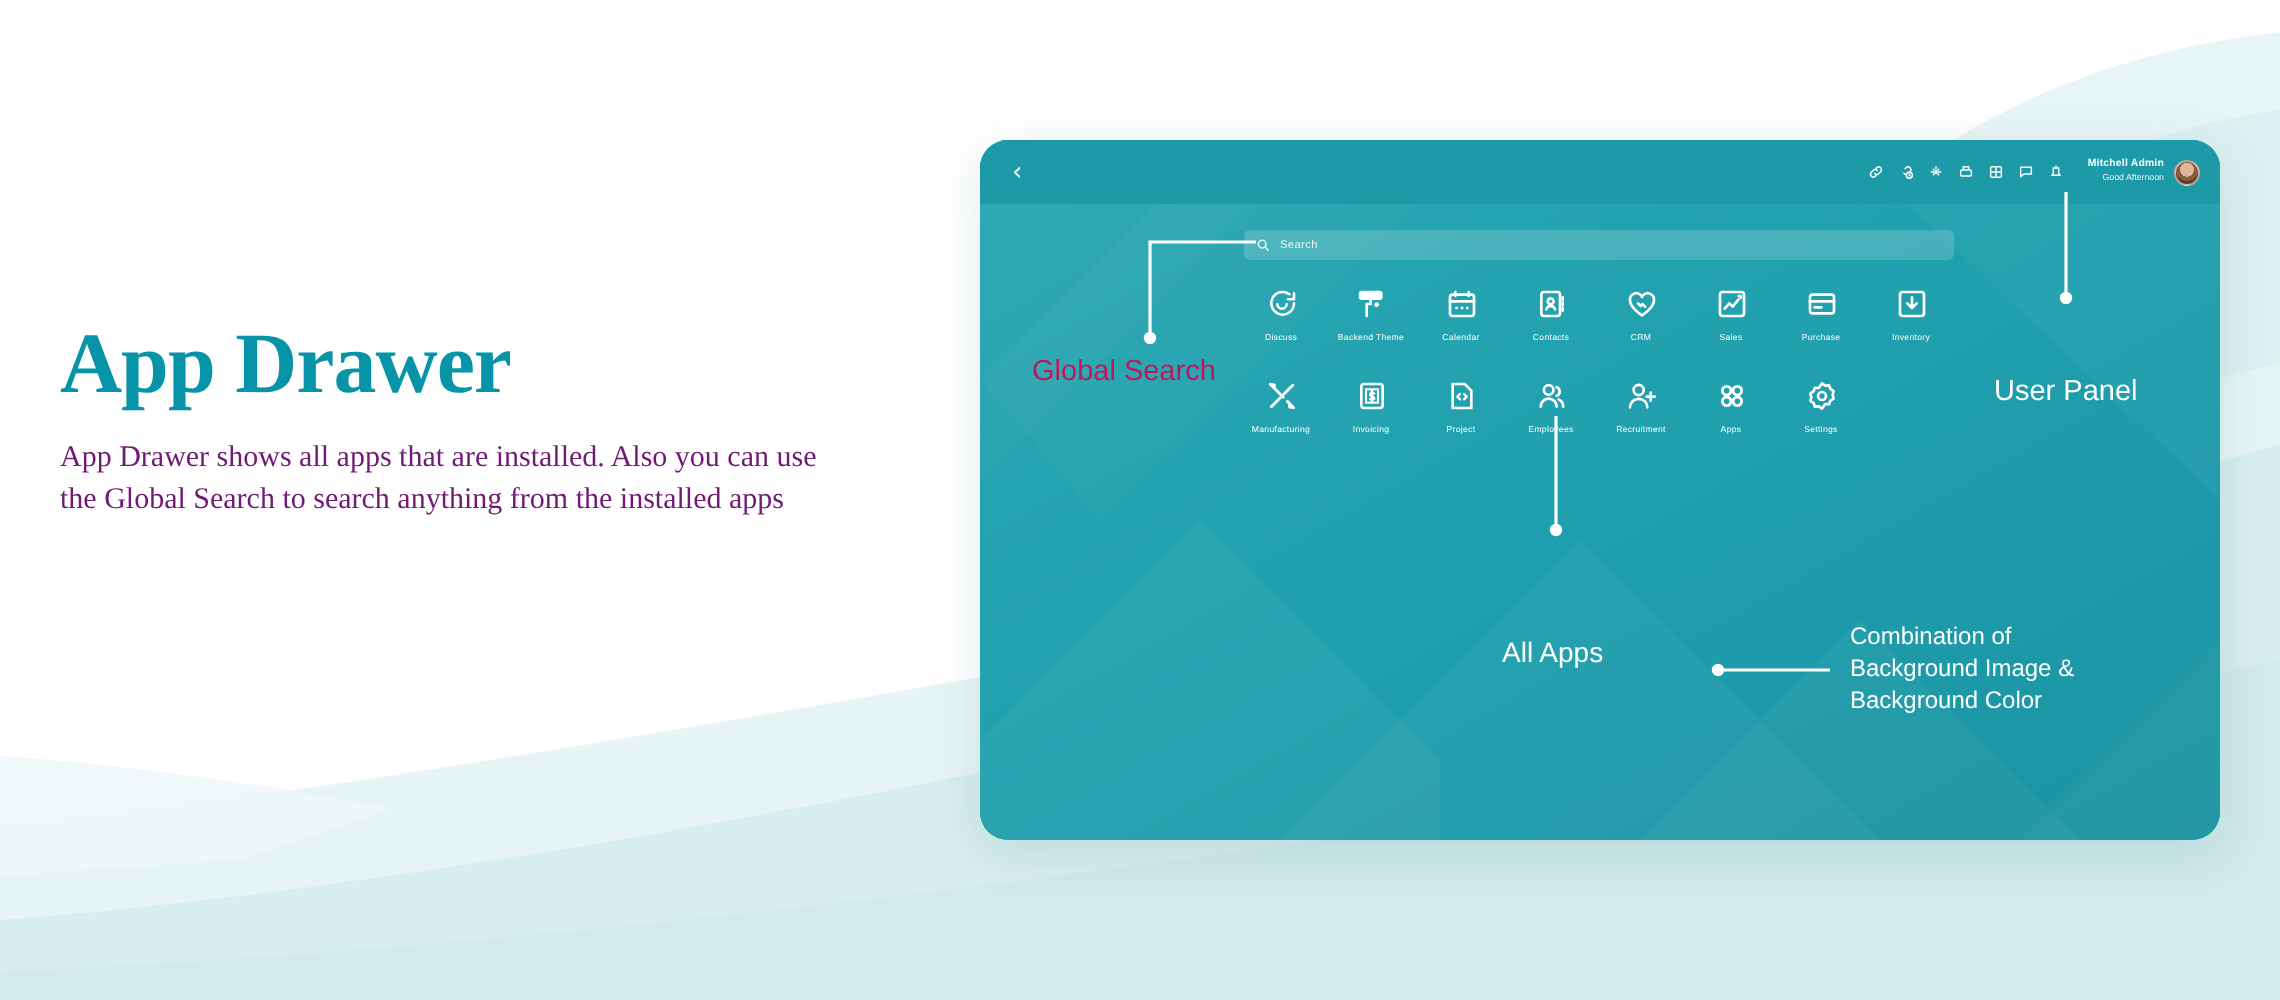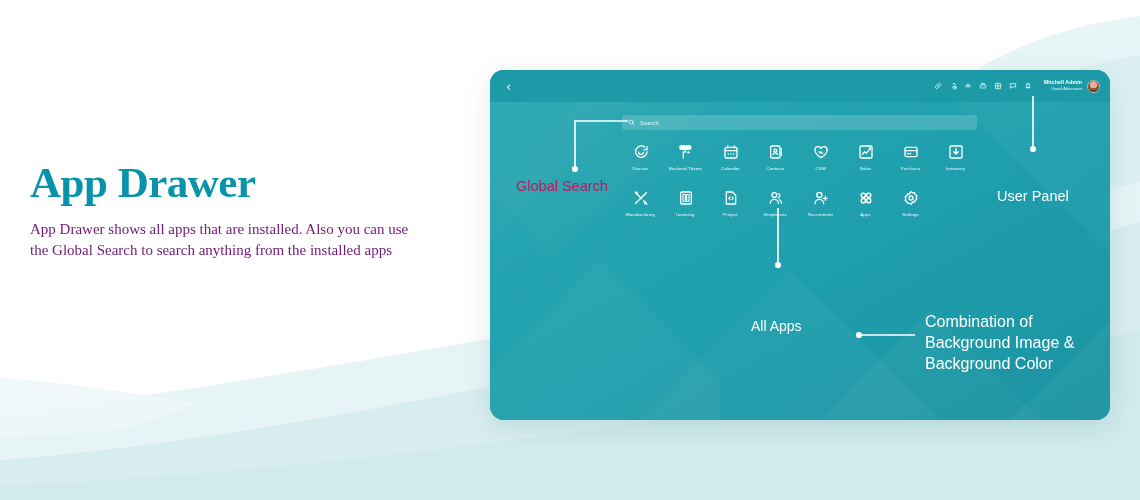--- a/index.html
+++ b/index.html
@@ -76,21 +76,21 @@
     white-space:nowrap;text-align:center;
   }
 
   
   .anno{position:absolute;z-index:6;color:#ffffff;font-size:14.5px;white-space:pre-line;}
   .lead{position:absolute;z-index:5;}
 
   #anno-global{left:516px;top:178px;font-size:14.5px;color:#be185d;}
   #anno-allapps{left:751px;top:274px;font-size:14px;margin-top:44px;}
   #anno-user{left:997px;top:155px;font-size:14.5px;margin-top:33px;}
-  #anno-bg{left:925px;top:311px;font-size:16px;line-height:1.32;}
+  #anno-bg{left:925px;top:311px;font-size:12px;line-height:1.32;}
 </style>
 </head>
 <body>
 
 <svg class="bg-waves" viewBox="0 0 1140 500">
   <rect x="0" y="0" width="1140" height="500" fill="#ffffff"></rect>
   <path d="M1140,26 C1020,40 930,95 880,175 C830,258 790,330 700,385 C630,428 540,460 430,478 L1140,478 Z" fill="#e4f3f4" opacity="0.85" transform="translate(0,-10)"></path>
   <path d="M1140,60 C1050,72 975,120 930,190 C885,262 845,330 760,382 C690,424 600,452 500,470 L1140,470 Z" fill="#d6ecee" opacity="0.6" transform="translate(0,-5)"></path>
   <path d="M0,414 C130,400 300,372 470,342 C680,306 880,256 1020,214 C1080,196 1120,186 1140,182 L1140,500 L0,500 Z" fill="#e7f4f5"></path>
   <path d="M0,460 C160,448 360,414 560,372 C790,324 980,270 1140,222 L1140,500 L0,500 Z" fill="#d5ebed" opacity="0.85"></path>

